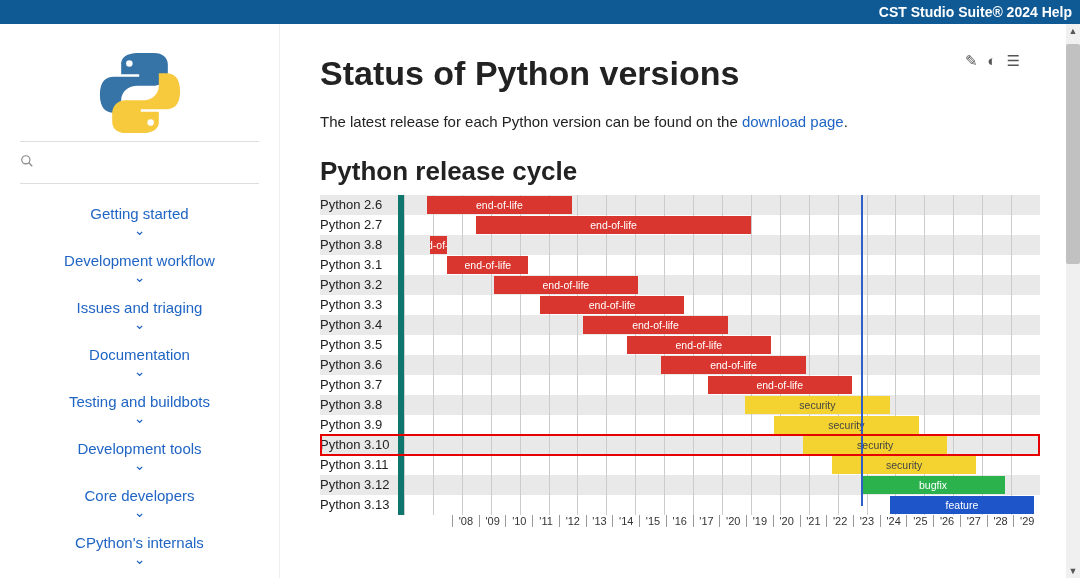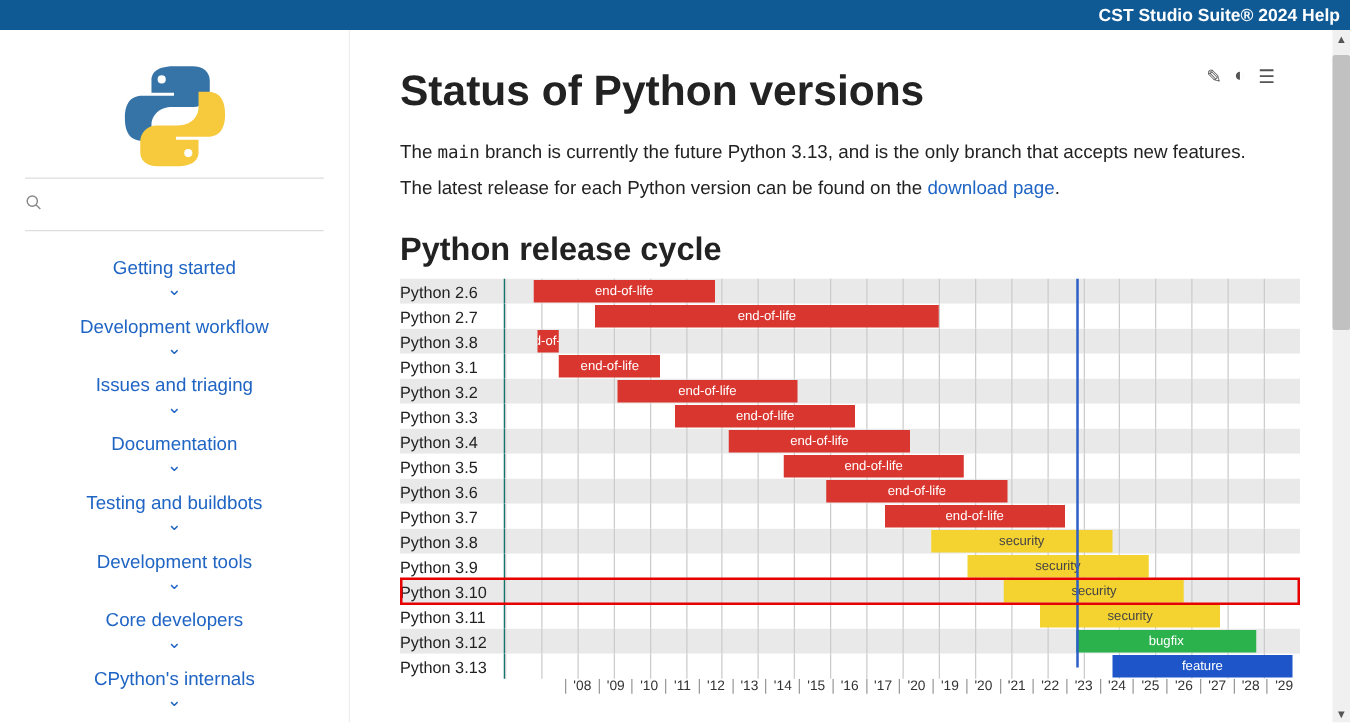--- a/index.html
+++ b/index.html
@@ -104,21 +104,21 @@
     align-items: stretch;
     height: 20px;
   }
   .chart-row.striped .row-bg { background: #e9e9e9; }
   .row-label {
     width: 84px;
     padding-right: 6px;
     display: flex;
     align-items: center;
     white-space: nowrap;
-    border-right: 1px solid #0f766e;
+    border-right: 6px solid #0f766e;
     background: #fff;
   }
   .chart-row.striped .row-label { background: #e9e9e9; }
   .row-bg {
     position: relative;
     flex: 1;
     background: #fff;
   }
   .grid-lines {
     position: absolute;
@@ -258,23 +258,20 @@
 
   <main class="main">
     <div class="page-actions">
       <span>✎</span>
       <span>◐</span>
       <span>☰</span>
     </div>
 
     <h1 class="main-title">Status of Python versions</h1>
 
-    <p class="intro-p">
-      <span>The </span><code>main</code><span> branch is currently the future Python 3.13, and is the only branch that accepts new features.</span>
-    </p>
     <p class="intro-p">
       <span>The latest release for each Python version can be found on the </span><a href="#">download page</a><span>.</span>
     </p>
 
     <h2 class="sub-head">Python release cycle</h2>
 
     <div class="chart" id="chart">
         <div style="position: relative;">
           <div class="chart-row striped">
             <div class="row-label">Python 2.6</div>

